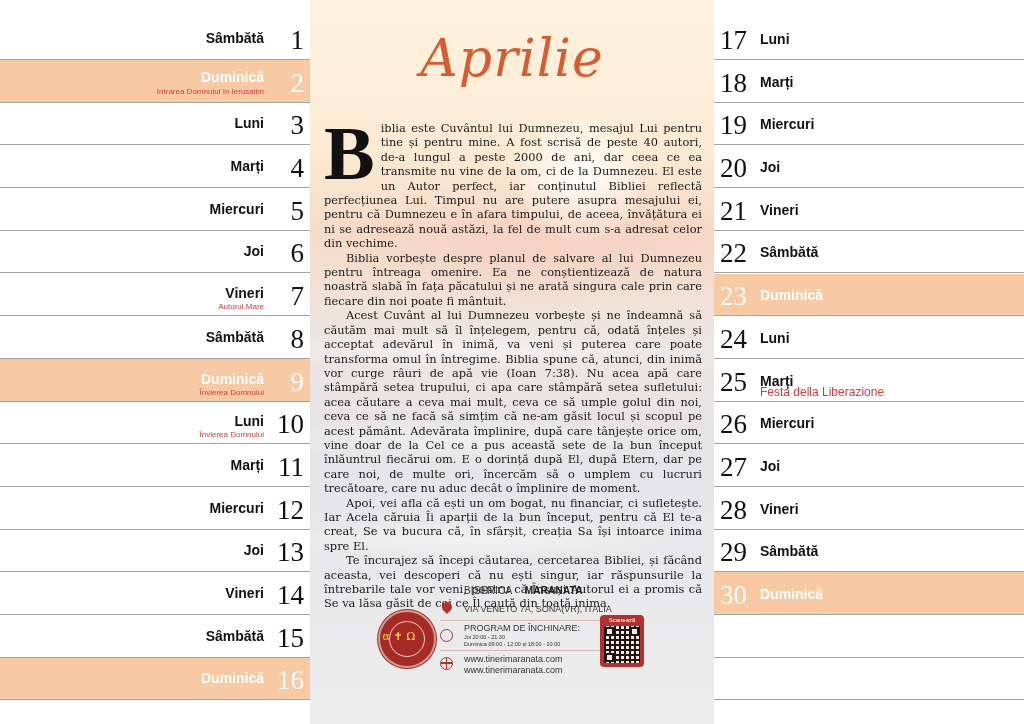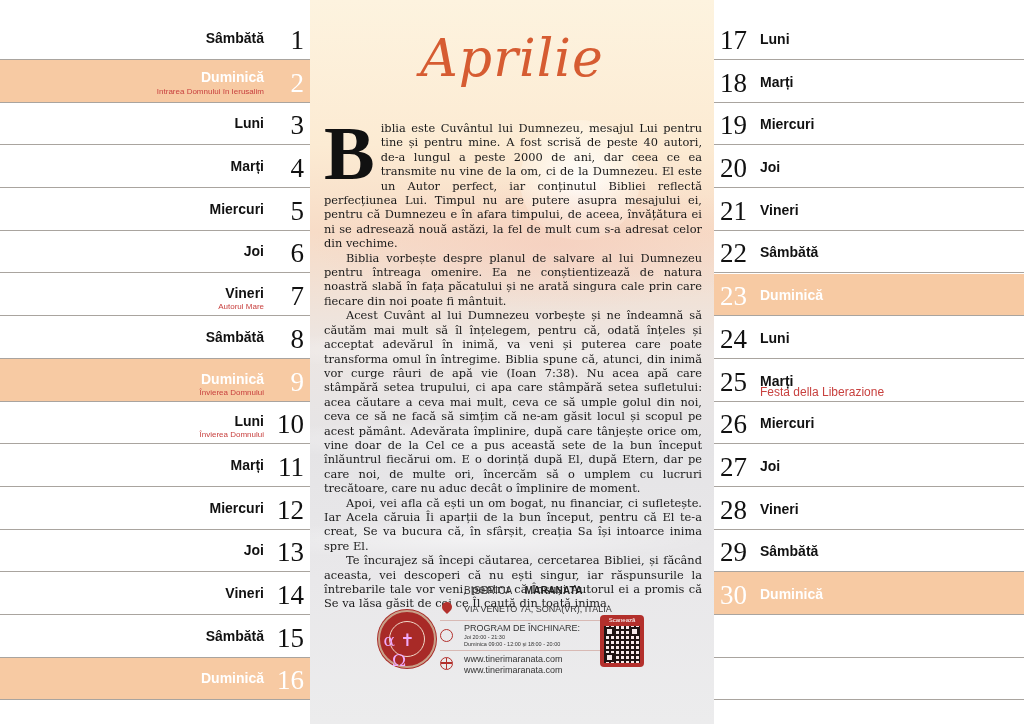--- a/index.html
+++ b/index.html
@@ -37,21 +37,21 @@
     font-family: "DejaVu Serif", serif; font-style: italic; font-size: 52px; color: #d65c32; letter-spacing: 1px; }
 
   .body-text { position: absolute; left: 14px; top: 121px; width: 378px; font-family: "DejaVu Serif", serif; font-size: 11.4px; line-height: 14.4px; color: #1a1a1a; text-align: justify; }
   .body-text p { text-indent: 22px; }
   .body-text p.first { text-indent: 0; }
   .dropcap { float: left; font-family: "Liberation Serif", serif; font-weight: bold; font-size: 76px; line-height: 60px; margin: 2px 6px 0 0; color: #111; }
 
   .footer { position: absolute; left: 68px; top: 585px; width: 300px; height: 110px; }
   .logo { position: absolute; left: 0; top: 25px; width: 58px; height: 58px; border-radius: 50%; background: #a82a27; border: 2px solid #c9a18a; box-shadow: 0 0 0 1px #a82a27; }
   .logo-inner { position: absolute; left: 9px; top: 9px; width: 36px; height: 36px; border-radius: 50%; border: 1px solid #f1d9c9; }
-  .logo-sym { position: absolute; left: 0; top: 18px; width: 38px; text-align: center; color: #f0abfc; font-family: "DejaVu Serif", serif; font-size: 17px; }
+  .logo-sym { position: absolute; left: 0; top: 18px; width: 38px; text-align: center; color: #fde047; font-family: "DejaVu Serif", serif; font-size: 11px; }
   .church { position: absolute; left: 86px; top: 0; font-size: 10px; color: #333; letter-spacing: 0.2px; }
   .church b { color: #222; padding-left: 10px; }
   .f-row { position: absolute; left: 62px; width: 170px; border-bottom: 1px solid #d8b9b4; }
   .f-icon { position: absolute; left: 0; top: 2px; width: 14px; height: 14px; color: #b3302c; font-size: 13px; line-height: 14px; text-align: center; }
   .f-text { position: absolute; left: 24px; color: #333; white-space: nowrap; }
   .pin { width: 10px; height: 10px; border-radius: 50% 50% 50% 0; background: #b3302c; transform: rotate(-45deg); margin: 1px 2px; }
   .clock { width: 13px; height: 13px; border: 1.5px solid #b3302c; border-radius: 50%; }
   .globe { width: 13px; height: 13px; border: 1.5px solid #b3302c; border-radius: 50%; background: linear-gradient(90deg, transparent 5px, #b3302c 5px, #b3302c 6.5px, transparent 6.5px), linear-gradient(0deg, transparent 5px, #b3302c 5px, #b3302c 6.5px, transparent 6.5px); }
 
   .qr { position: absolute; left: 222px; top: 30px; width: 44px; height: 52px; background: #b3302c; border-radius: 4px; }

